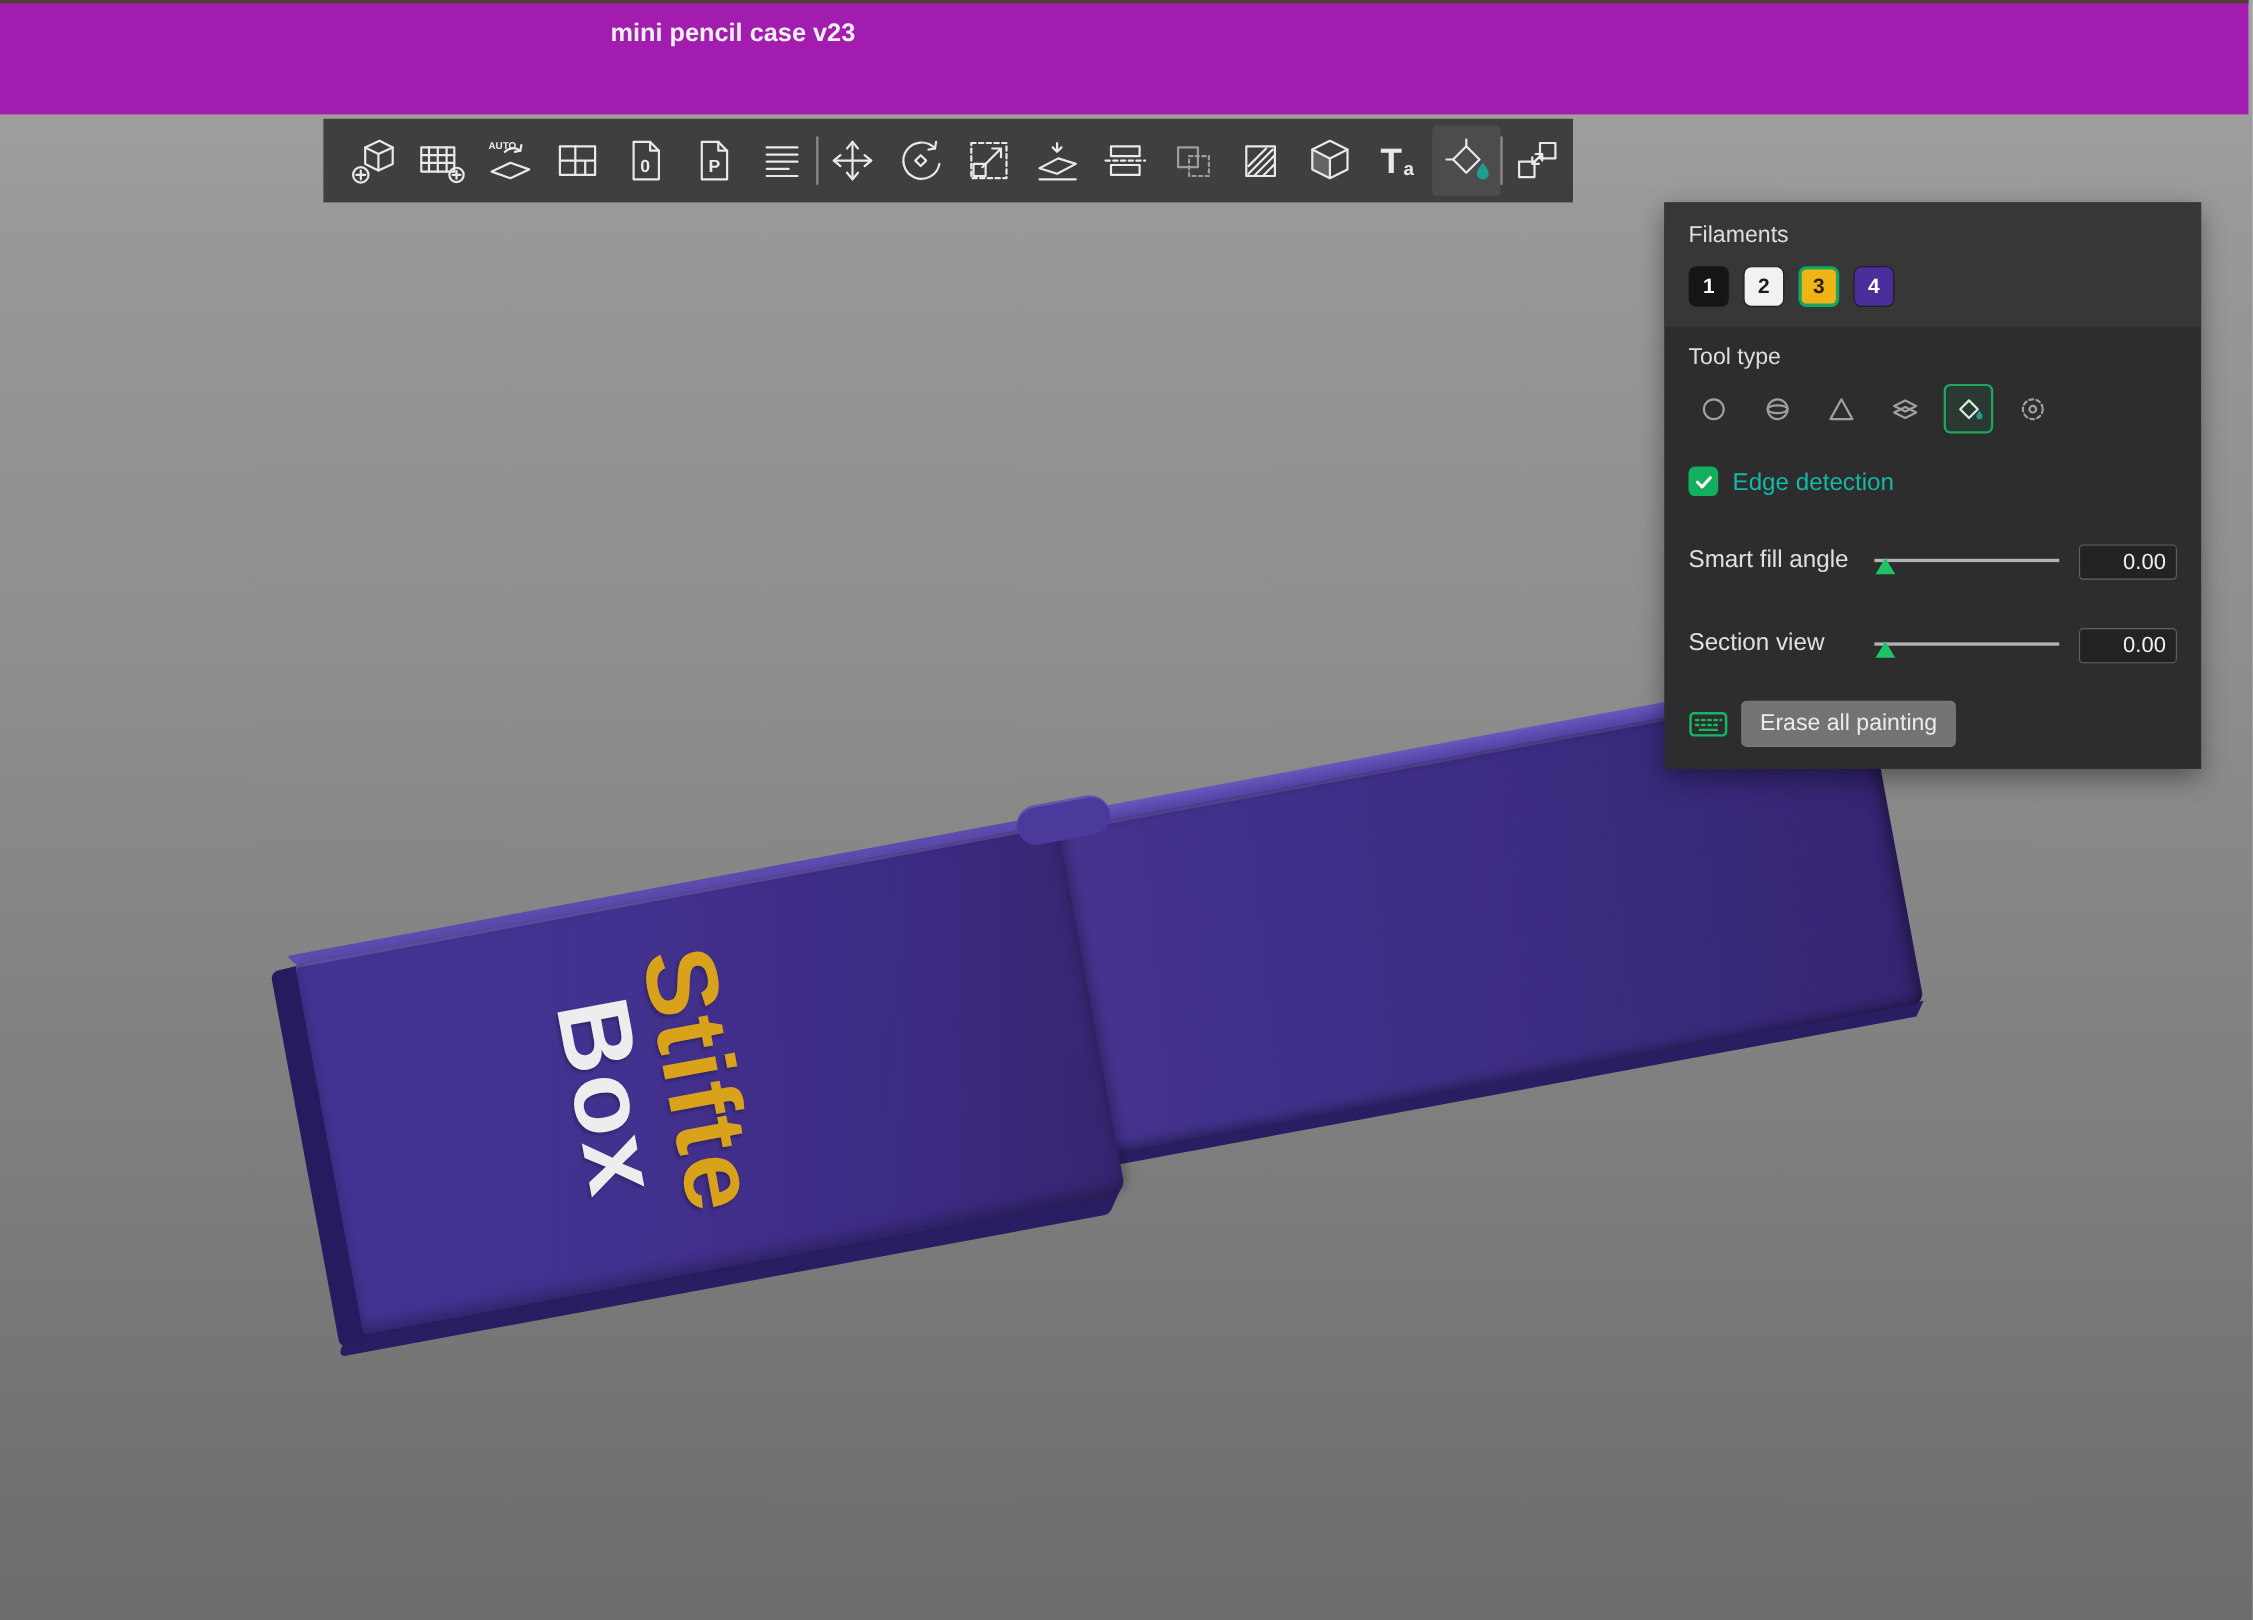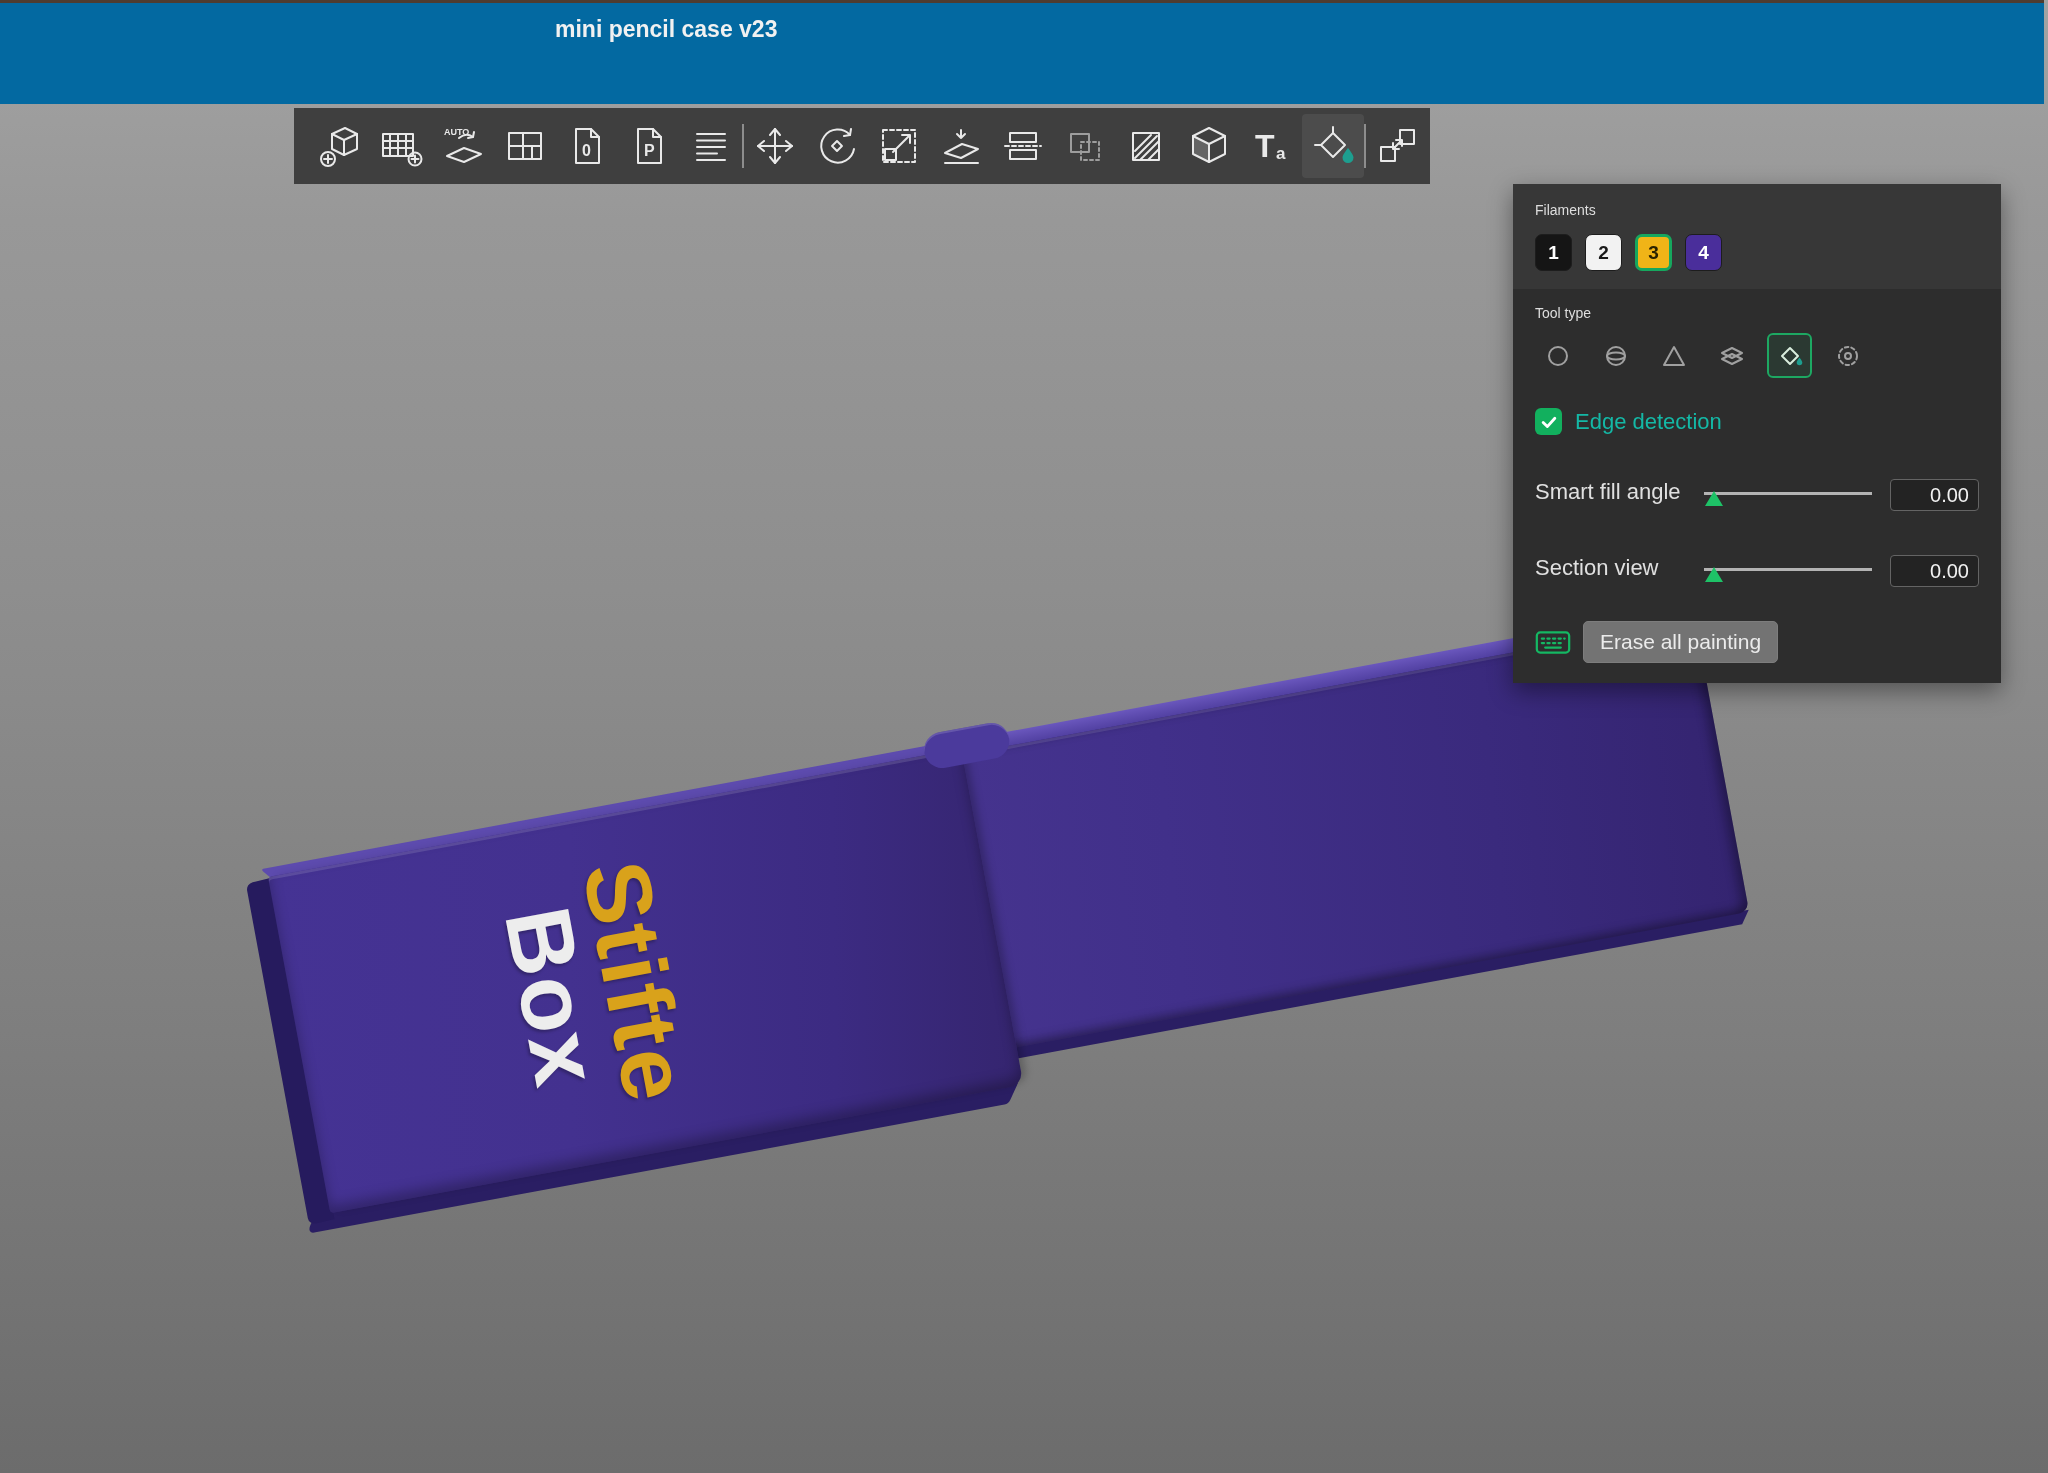--- a/index.html
+++ b/index.html
@@ -2,37 +2,37 @@
 <html><head>
 <meta charset="utf-8">
 <style>
   html,body{margin:0;padding:0;}
   body{
     width:2048px;height:1473px;overflow:hidden;position:relative;
     font-family:"Liberation Sans",sans-serif;
     background:linear-gradient(180deg,#a3a3a3 0%,#989898 15%,#8e8e8e 40%,#7e7e7e 70%,#6c6c6c 100%);
   }
   
-  .titlebar{position:absolute;top:0;left:0;right:4px;height:104px;background:#0369a1;border-top:3px solid #4e3c30;box-sizing:border-box;z-index:5;}
+  .titlebar{position:absolute;top:0;left:0;right:4px;height:104px;background:#a21caf;border-top:3px solid #4e3c30;box-sizing:border-box;z-index:5;}
   .title{position:absolute;left:555px;top:13px;color:#f1f1f1;font-size:23px;font-weight:bold;}
   
   .toolbar{position:absolute;left:294px;top:108px;width:1136px;height:76px;background:rgba(56,56,56,0.93);
     display:flex;align-items:center;justify-content:space-between;padding:0 14px;box-sizing:border-box;z-index:6;}
   .tool-btn{width:62px;height:64px;display:flex;align-items:center;justify-content:center;flex:0 0 auto;border-radius:4px;}
   .tool-btn.active{background:rgba(255,255,255,0.07);}
   .tool-btn svg{display:block;}
   .tb-sep{width:2px;height:44px;background:#8d8d8d;flex:0 0 auto;}
   .tb-stroke{stroke:#e9e9e9;stroke-width:2;fill:none;stroke-linejoin:round;stroke-linecap:round;}
   .tb-gray{stroke:#9d9d9d;}
   .tb-text{fill:#e9e9e9;stroke:none;font-family:"Liberation Sans",sans-serif;font-weight:bold;}
   
   .paint-panel{position:absolute;left:1513px;top:184px;width:488px;background:#2d2d2d;z-index:7;
     box-shadow:0 8px 22px rgba(0,0,0,0.4);color:#e3e3e3;padding-bottom:20px;box-sizing:border-box;}
   .sec-filaments{background:#373737;padding:18px 22px 18px;}
-  .sec-label{font-size:14px;color:#dedede;}
+  .sec-label{font-size:21px;color:#dedede;}
   .swatches{display:flex;gap:13px;margin-top:16px;}
   .swatch{width:37px;height:37px;border-radius:7px;display:flex;align-items:center;justify-content:center;
     font-size:19px;font-weight:bold;border:1px solid #1d1d1d;box-sizing:border-box;}
   .swatch.selected{border:3px solid #16a75e;}
   .panel-body{padding:16px 22px 0;}
   .tool-row{display:flex;gap:13px;margin-top:12px;}
   .tt-btn{width:45px;height:45px;border-radius:6px;display:flex;align-items:center;justify-content:center;box-sizing:border-box;}
   .tt-btn.selected{border:2px solid #1da862;background:rgba(29,168,98,0.10);}
   .tt-stroke{stroke:#a0a0a0;stroke-width:2;fill:none;stroke-linejoin:round;stroke-linecap:round;}
   .tt-sel{stroke:#d9eddd;}

